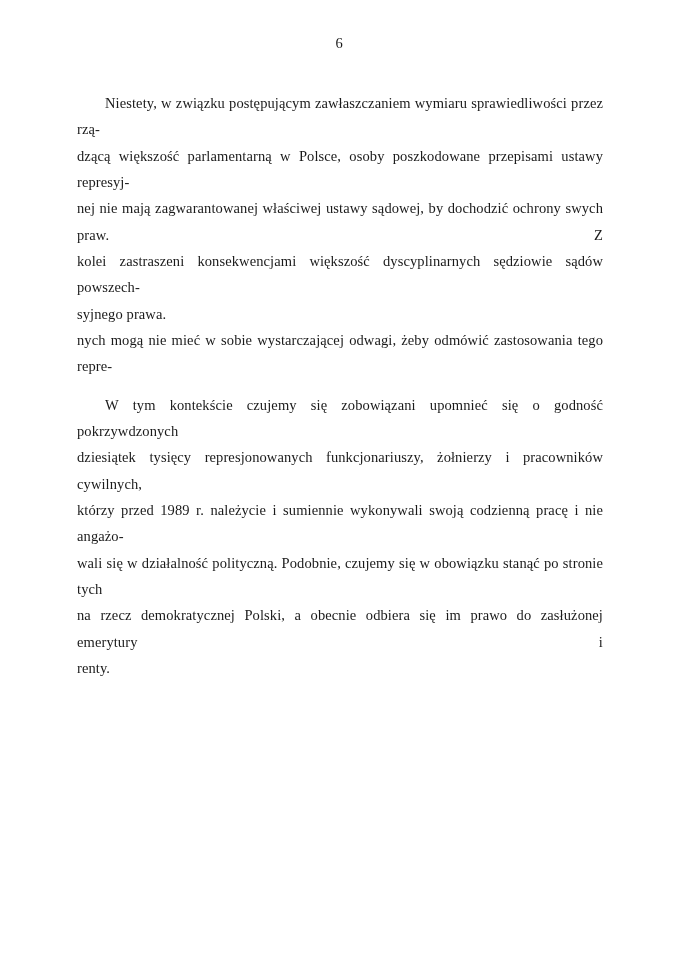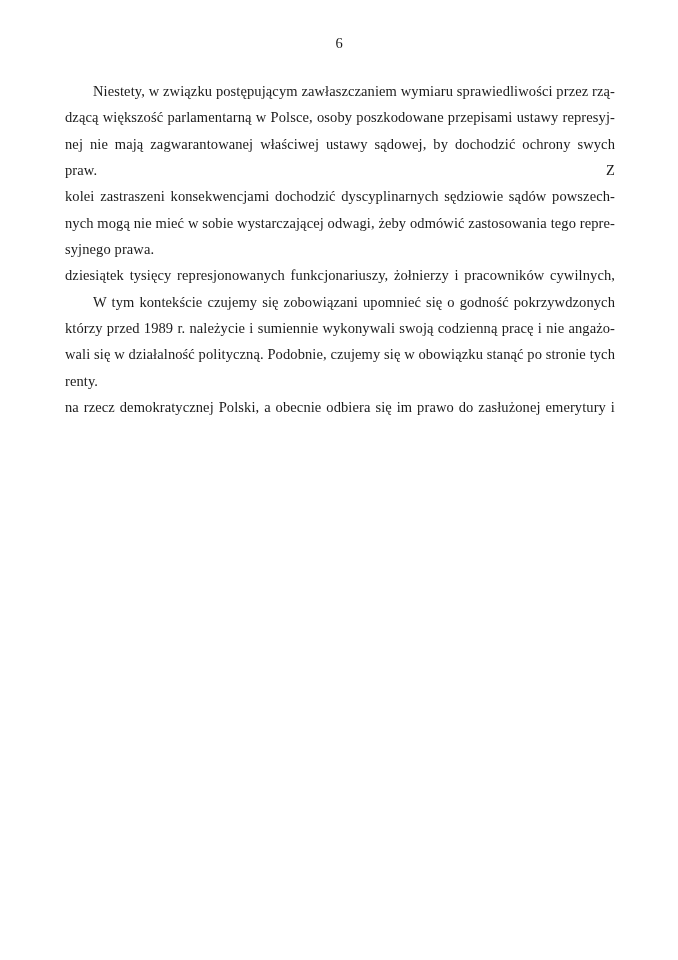--- a/index.html
+++ b/index.html
@@ -27,21 +27,21 @@
   }
   .content {
     position: absolute;
     top: 78px;
     left: 65px;
     width: 550px;
     font-size: 14.5px;
     line-height: 26.33px;
   }
   .paragraph {
-    margin: 0;
+    margin: 12px;
     padding: 0;
   }
   .line {
     text-align: justify;
     text-align-last: justify;
     white-space: normal;
     letter-spacing: 0.1px;
   }
   .line.first {
     text-indent: 28px;
@@ -53,26 +53,26 @@
 </head>
 <body>
 
 <div class="page">
   <div class="page-number">6</div>
   <div class="content">
       <div class="paragraph">
         <div class="line first">Niestety, w związku postępującym zawłaszczaniem wymiaru sprawiedliwości przez rzą-</div>
         <div class="line">dzącą większość parlamentarną w Polsce, osoby poszkodowane przepisami ustawy represyj-</div>
         <div class="line">nej nie mają zagwarantowanej właściwej ustawy sądowej, by dochodzić ochrony swych praw. Z</div>
-        <div class="line">kolei zastraszeni konsekwencjami dochodzić dyscyplinarnych sędziowie sądów powszech-</div>
+        <div class="line">kolei zastraszeni konsekwencjami większość dyscyplinarnych sędziowie sądów powszech-</div>
+        <div class="line last">syjnego prawa.</div>
         <div class="line">nych mogą nie mieć w sobie wystarczającej odwagi, żeby odmówić zastosowania tego repre-</div>
-        <div class="line last">syjnego prawa.</div>
       </div>
       <div class="paragraph">
+        <div class="line first">W tym kontekście czujemy się zobowiązani upomnieć się o godność pokrzywdzonych</div>
         <div class="line">dziesiątek tysięcy represjonowanych funkcjonariuszy, żołnierzy i pracowników cywilnych,</div>
-        <div class="line first">W tym kontekście czujemy się zobowiązani upomnieć się o godność pokrzywdzonych</div>
         <div class="line">którzy przed 1989 r. należycie i sumiennie wykonywali swoją codzienną pracę i nie angażo-</div>
         <div class="line">wali się w działalność polityczną. Podobnie, czujemy się w obowiązku stanąć po stronie tych</div>
+        <div class="line">na rzecz demokratycznej Polski, a obecnie odbiera się im prawo do zasłużonej emerytury i</div>
         <div class="line last">renty.</div>
-        <div class="line">na rzecz demokratycznej Polski, a obecnie odbiera się im prawo do zasłużonej emerytury i</div>
       </div>
     </div>
 </div>
 
 </body></html>

